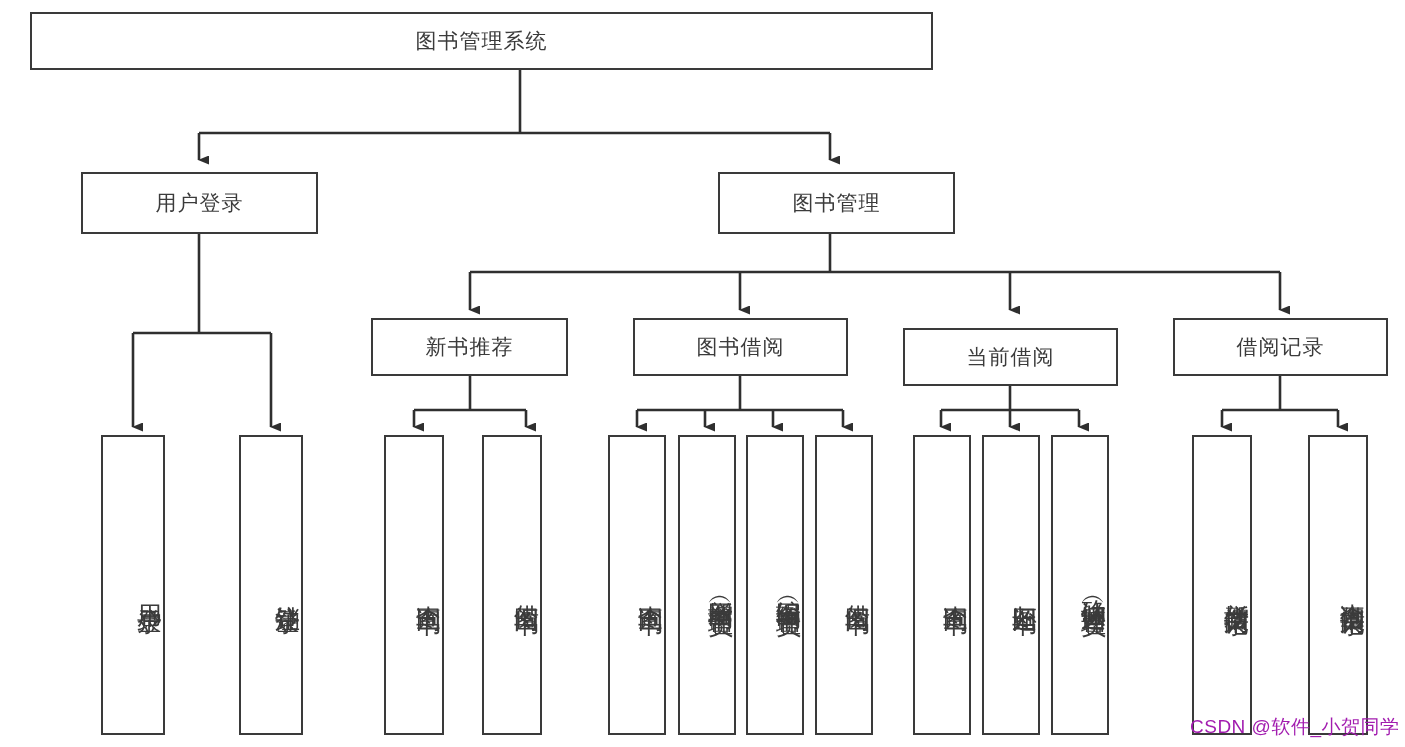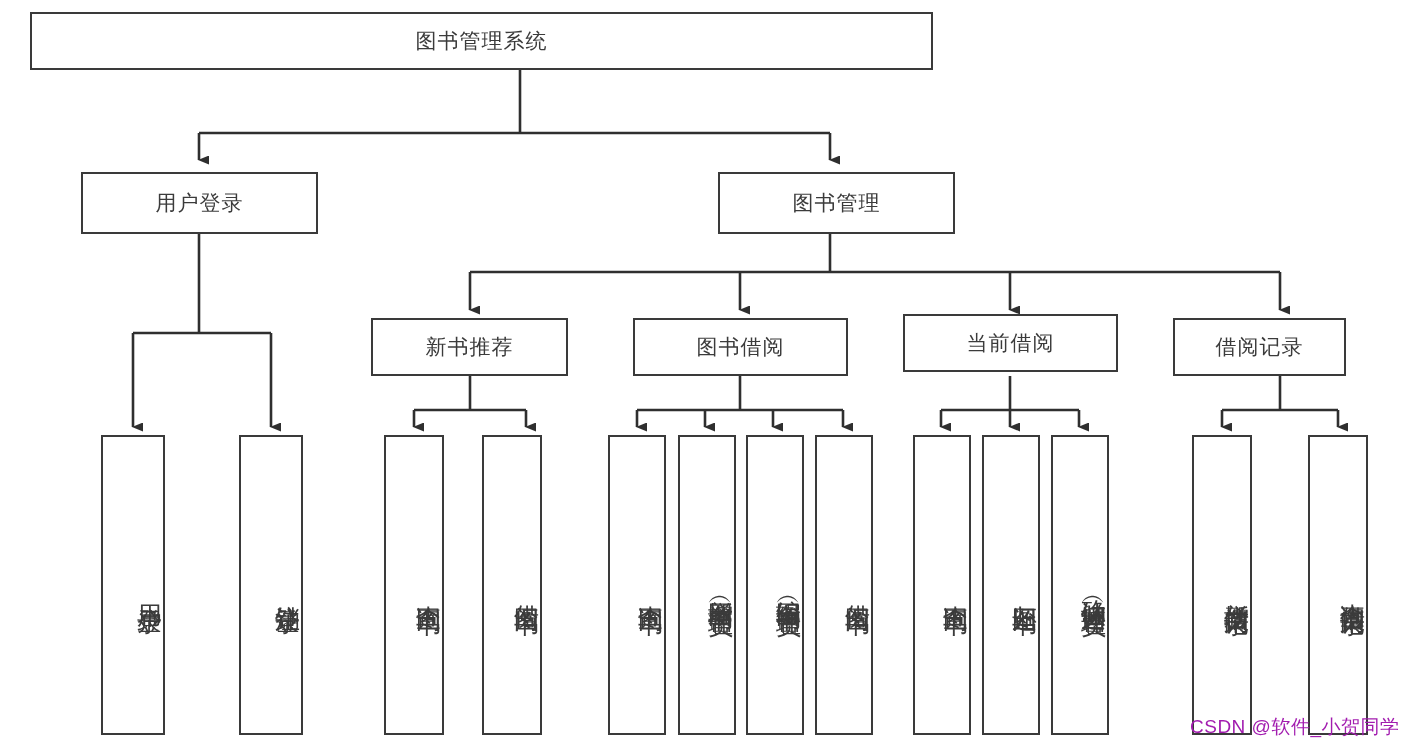--- a/index.html
+++ b/index.html
@@ -117,23 +117,23 @@
   <div class="node horiz" style="left:30px; top:12px; width:903px; height:58px;">图书管理系统</div>
 
   <div class="node horiz" style="left:81px; top:172px; width:237px; height:62px;">用户登录</div>
 
   <div class="node horiz" style="left:718px; top:172px; width:237px; height:62px;">图书管理</div>
 
   <div class="node horiz" style="left:363px; top:318px; width:197px; height:58px;margin-left:8px;">新书推荐</div>
 
   <div class="node horiz" style="left:633px; top:318px; width:215px; height:58px;text-align:center;">图书借阅</div>
 
-  <div class="node horiz" style="left:903px; top:314px; width:215px; height:58px;">当前借阅</div>
+  <div class="node horiz" style="left:903px; top:328px; width:215px; height:58px;">当前借阅</div>
 
-  <div class="node horiz" style="left:1173px; top:318px; width:173px; height:58px;">借阅记录</div>
+  <div class="node horiz" style="left:1173px; top:318px; width:215px; height:58px;">借阅记录</div>
 
   <div class="node vert" style="left:101px; top:435px; width:64px; height:300px;">用户登录</div>
 
   <div class="node vert" style="left:239px; top:435px; width:64px; height:300px;">注销登录</div>
 
   <div class="node vert" style="left:384px; top:435px; width:60px; height:300px;">查询图书</div>
 
   <div class="node vert" style="left:482px; top:435px; width:60px; height:300px;">借阅图书</div>
 
   <div class="node vert" style="left:608px; top:435px; width:58px; height:300px;">查询图书</div>

